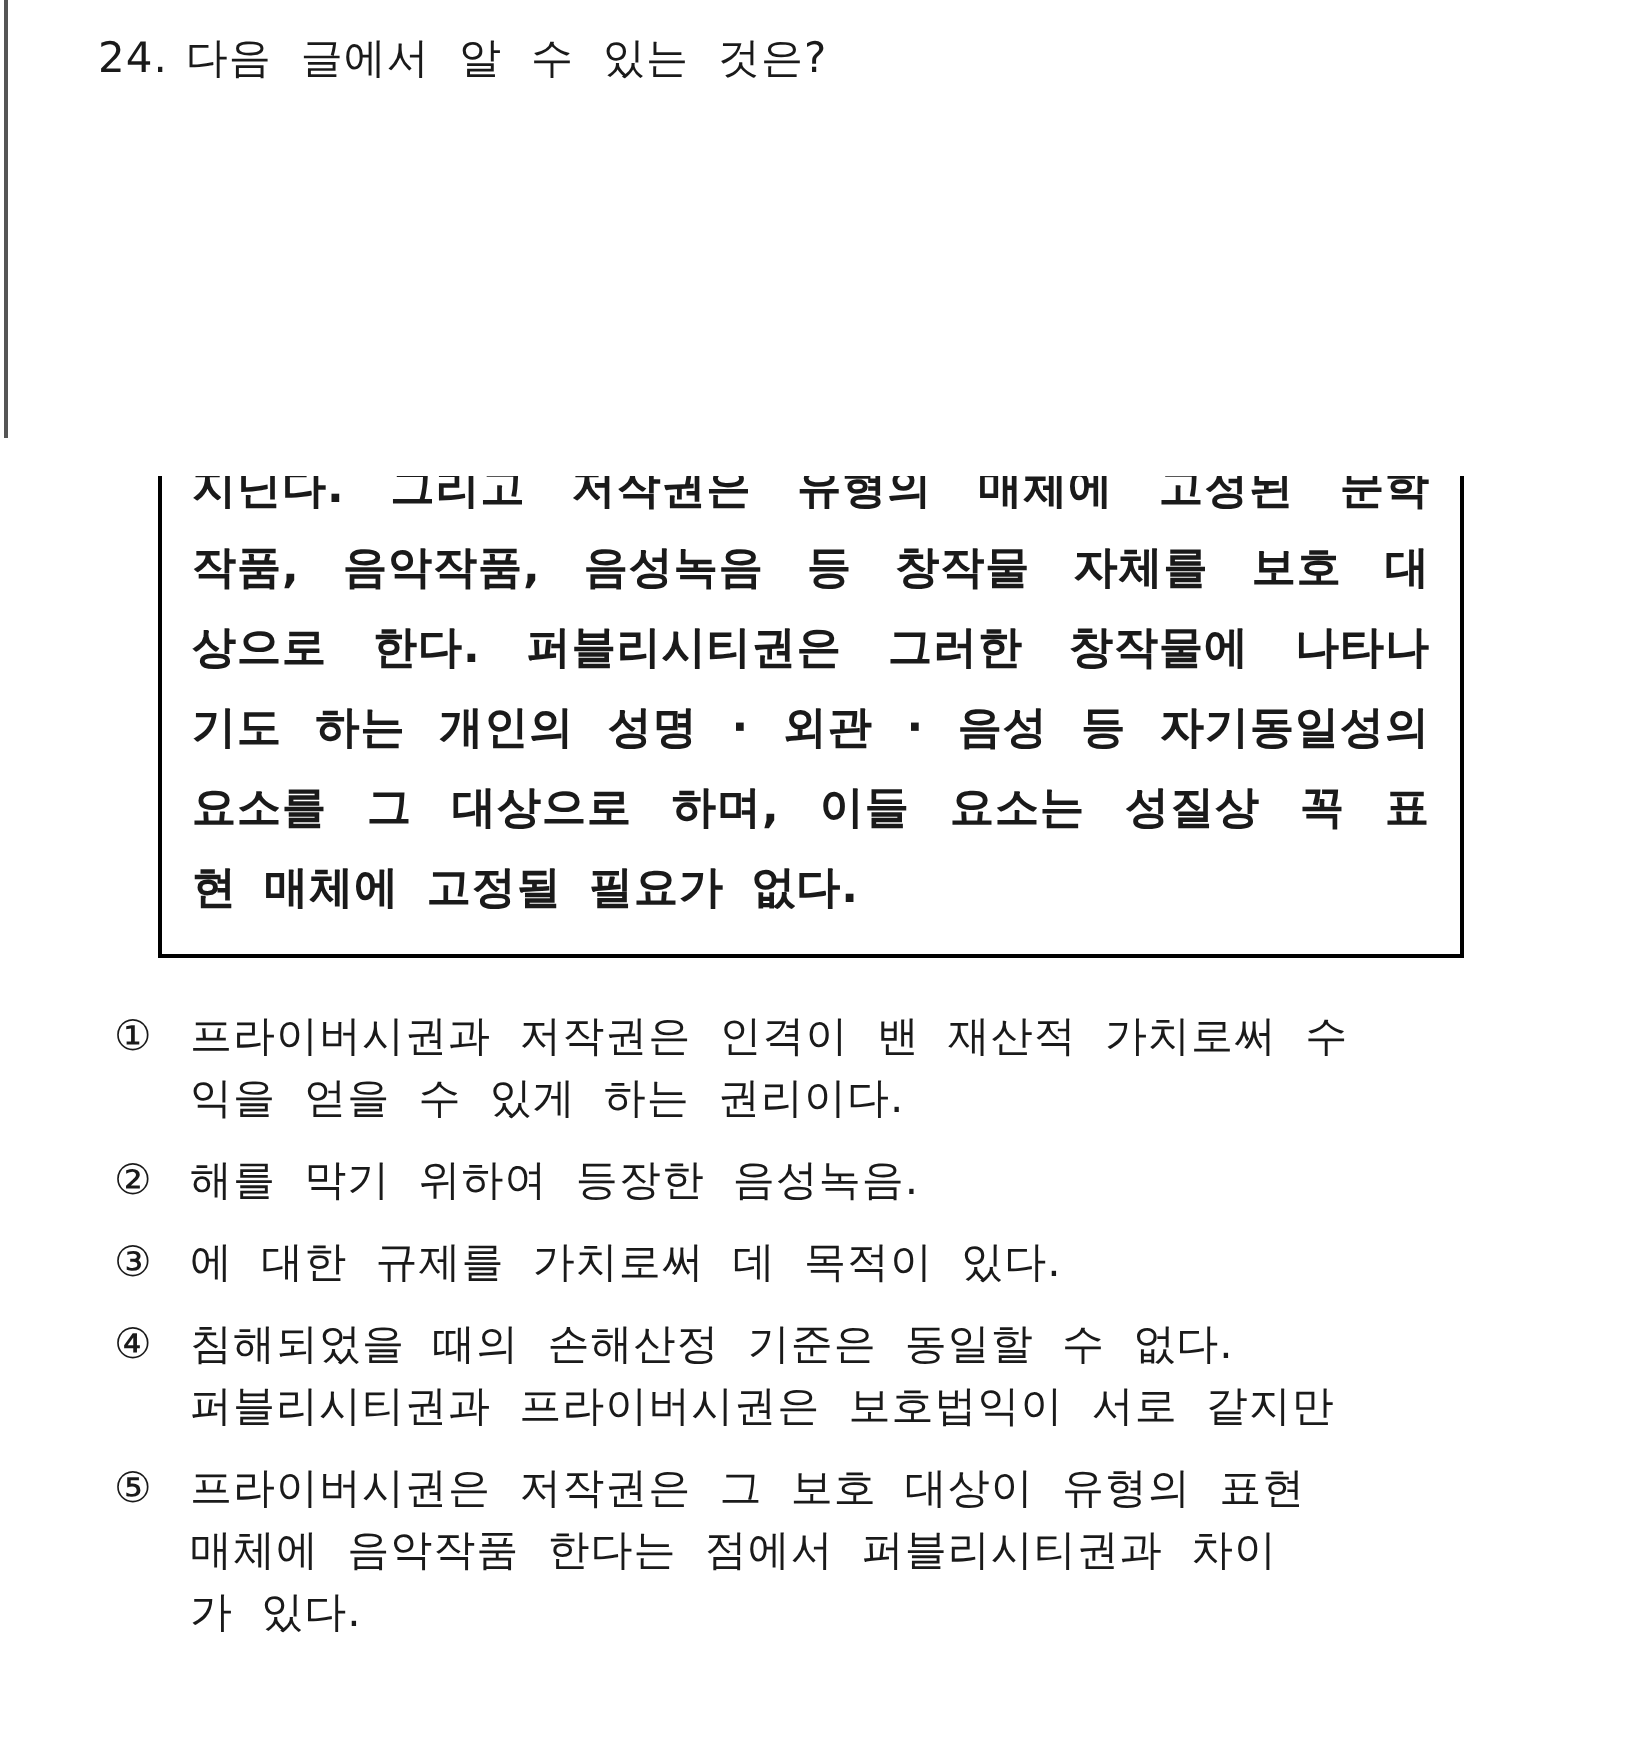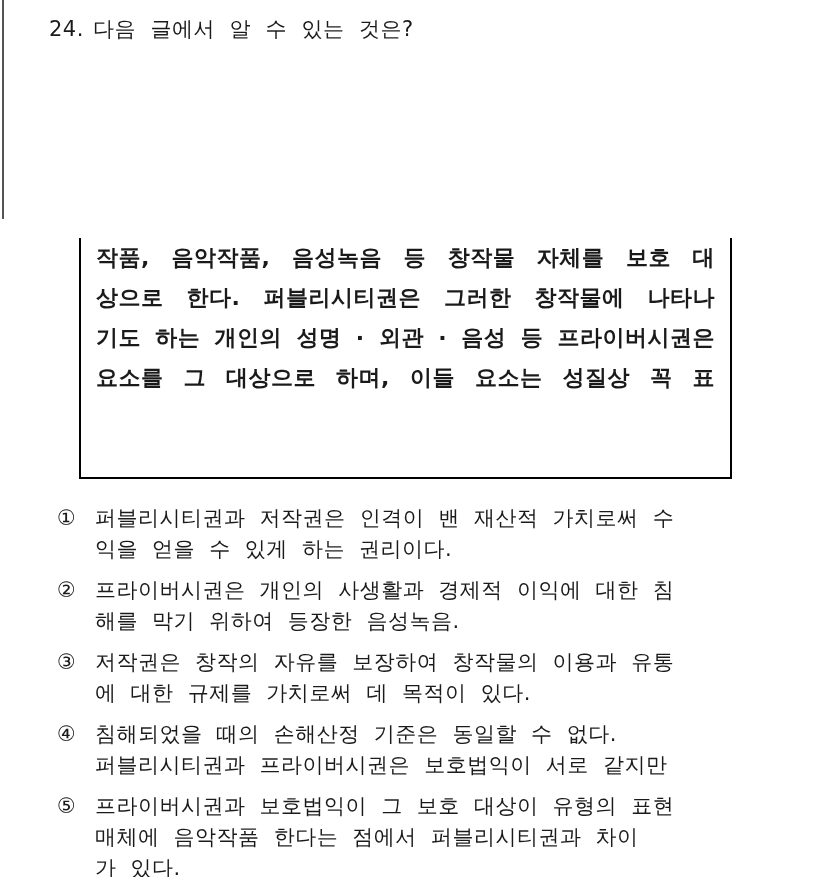--- a/index.html
+++ b/index.html
@@ -90,62 +90,62 @@
 </head>
 <body>
 
 <div class="page-rule"></div>
 
 <div class="question-header">
   <span class="question-number">24.</span><span class="question-prompt">다음 글에서 알 수 있는 것은?</span>
 </div>
 
 <div class="passage-box">
+  <div class="p-line first">지닌다. 그리고 저작권은 유형의 매체에 고정된 문학</div>
   <div class="p-line">작품, 음악작품, 음성녹음 등 창작물 자체를 보호 대</div>
   <div class="p-line">상으로 한다. 퍼블리시티권은 그러한 창작물에 나타나</div>
-  <div class="p-line">기도 하는 개인의 성명 · 외관 · 음성 등 프라이버시권은</div>
+  <div class="p-line">기도 하는 개인의 성명 · 외관 · 음성 등 자기동일성의</div>
   <div class="p-line">요소를 그 대상으로 하며, 이들 요소는 성질상 꼭 표</div>
+  <div class="p-line last">현 매체에 고정될 필요가 없다.</div>
 </div>
 
 <div class="options">
 
   <div class="option">
     <span class="option-marker">①</span>
     <span class="option-text">
-      <span class="opt-line">퍼블리시티권과 저작권은 인격이 밴 재산적 가치로써 수</span>
+      <span class="opt-line">프라이버시권과 저작권은 인격이 밴 재산적 가치로써 수</span>
       <span class="opt-line">익을 얻을 수 있게 하는 권리이다.</span>
     </span>
   </div>
 
   <div class="option">
     <span class="option-marker">②</span>
     <span class="option-text">
-      <span class="opt-line">프라이버시권은 개인의 사생활과 경제적 이익에 대한 침</span>
       <span class="opt-line">해를 막기 위하여 등장한 음성녹음.</span>
     </span>
   </div>
 
   <div class="option">
     <span class="option-marker">③</span>
     <span class="option-text">
-      <span class="opt-line">저작권은 창작의 자유를 보장하여 창작물의 이용과 유통</span>
       <span class="opt-line">에 대한 규제를 가치로써 데 목적이 있다.</span>
     </span>
   </div>
 
   <div class="option">
     <span class="option-marker">④</span>
     <span class="option-text">
       <span class="opt-line">침해되었을 때의 손해산정 기준은 동일할 수 없다.</span>
       <span class="opt-line">퍼블리시티권과 프라이버시권은 보호법익이 서로 같지만</span>
     </span>
   </div>
 
   <div class="option">
     <span class="option-marker">⑤</span>
     <span class="option-text">
-      <span class="opt-line">프라이버시권과 보호법익이 그 보호 대상이 유형의 표현</span>
+      <span class="opt-line">프라이버시권은 저작권은 그 보호 대상이 유형의 표현</span>
       <span class="opt-line">매체에 음악작품 한다는 점에서 퍼블리시티권과 차이</span>
       <span class="opt-line">가 있다.</span>
     </span>
   </div>
 
 </div>
 
 </body></html>

